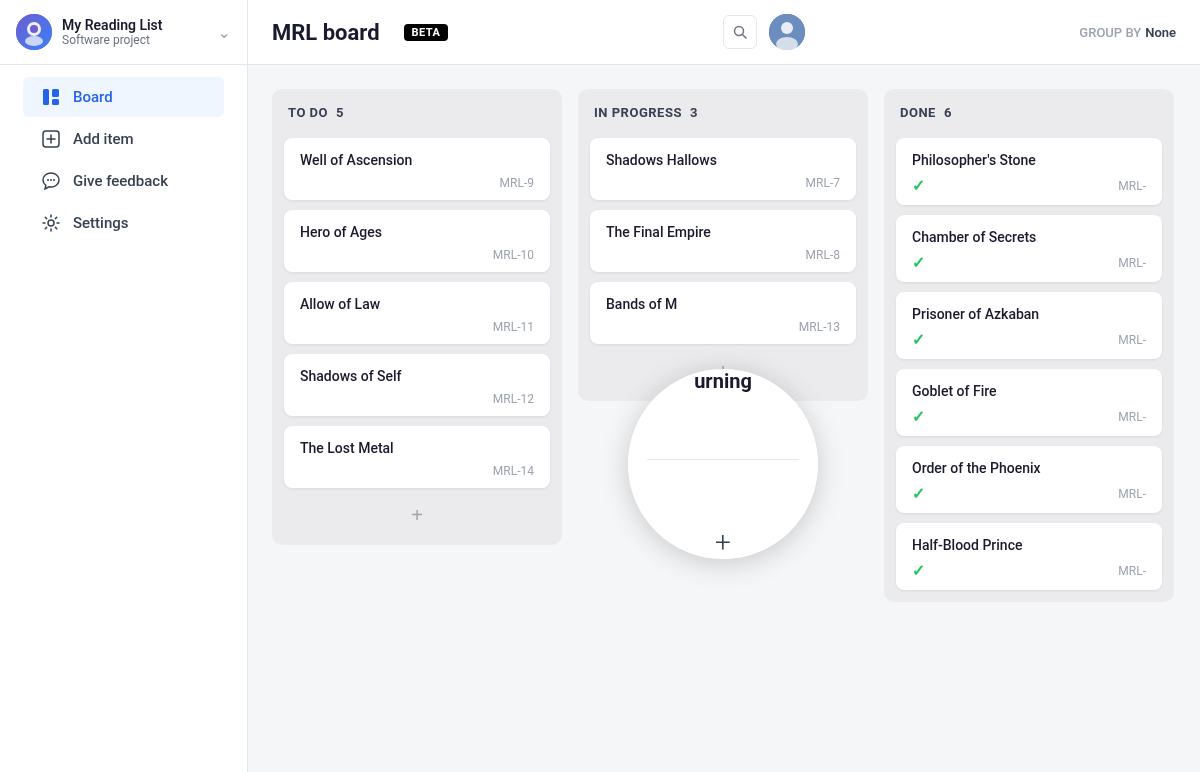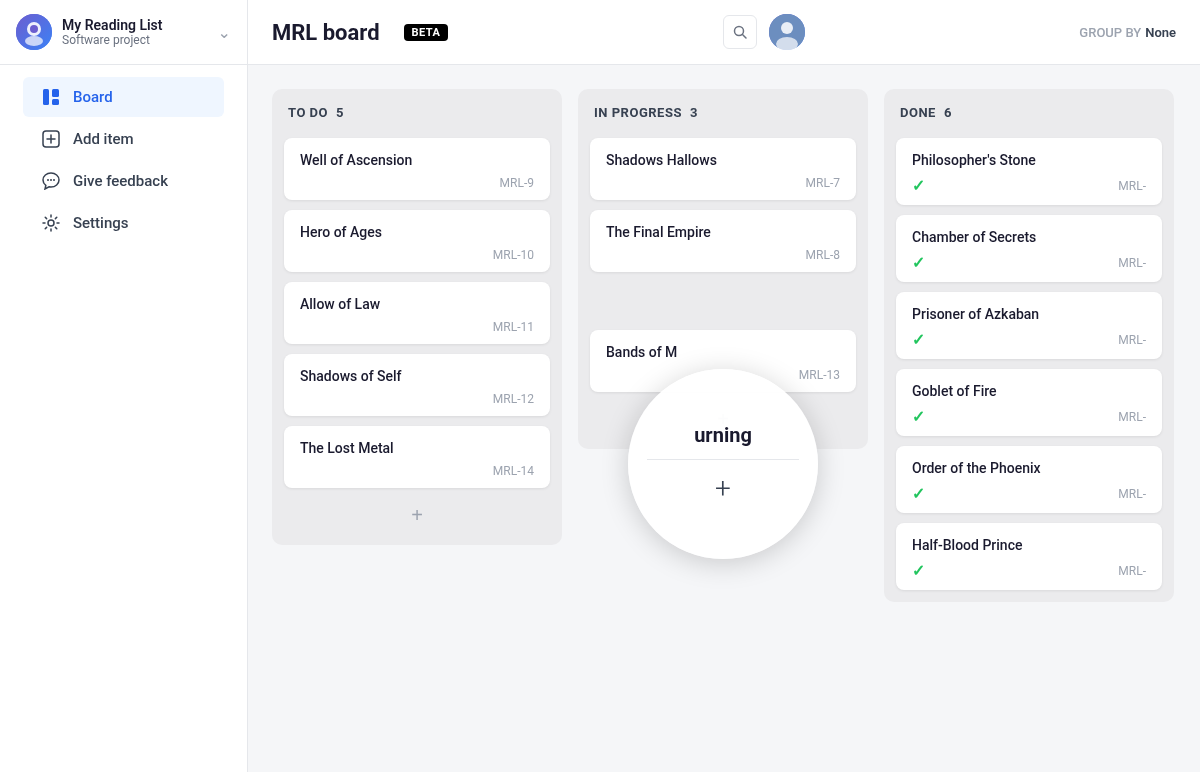--- a/index.html
+++ b/index.html
@@ -449,29 +449,29 @@
         <div class="card-footer">
           <span class="card-id">MRL-7</span>
         </div>
       </div>
       <div class="card">
         <span class="card-title">The Final Empire</span>
         <div class="card-footer">
           <span class="card-id">MRL-8</span>
         </div>
       </div>
-      <div class="card" style="position:relative; z-index: 1; margin-top: 48px;">
+      <div class="card" style="position:relative; z-index: 1;">
         <span class="card-title">Bands of M</span>
         <div class="card-footer">
           <span class="card-id">MRL-13</span>
         </div>
       </div>
       <button class="add-item-btn">+</button>
 
-      <div style="position:absolute; width:190px; height:190px; background:rgba(255,255,255,0.97); border-radius:50%; box-shadow:0 4px 28px rgba(0,0,0,0.18); top:280px; left:50%; transform:translateX(-50%); z-index:20; display:flex; flex-direction:column; align-items:center; justify-content:center; pointer-events:none;">
+      <div style="position:absolute; width:190px; height:190px; background:rgba(255,255,255,0.97); border-radius:50%; box-shadow:0 4px 28px rgba(0,0,0,0.18); top:280px; left:50%; transform:translateX(-50%); z-index:20; display:flex; flex-direction:column; align-items:center; justify-content:space-between; pointer-events:none;">
         <span style="font-size:20px; font-weight:700; color:#1a1a2e; margin-bottom:12px;">urning</span>
         <div style="width:80%; height:1px; background:#e5e7eb;"></div>
         <span style="font-size:28px; color:#374151; margin-top:12px; font-weight:300;">+</span>
       </div>
     </div>
 
     <div class="column">
       <div class="column-header">
         <span class="column-title">DONE</span>
         <span class="column-count">6</span>

